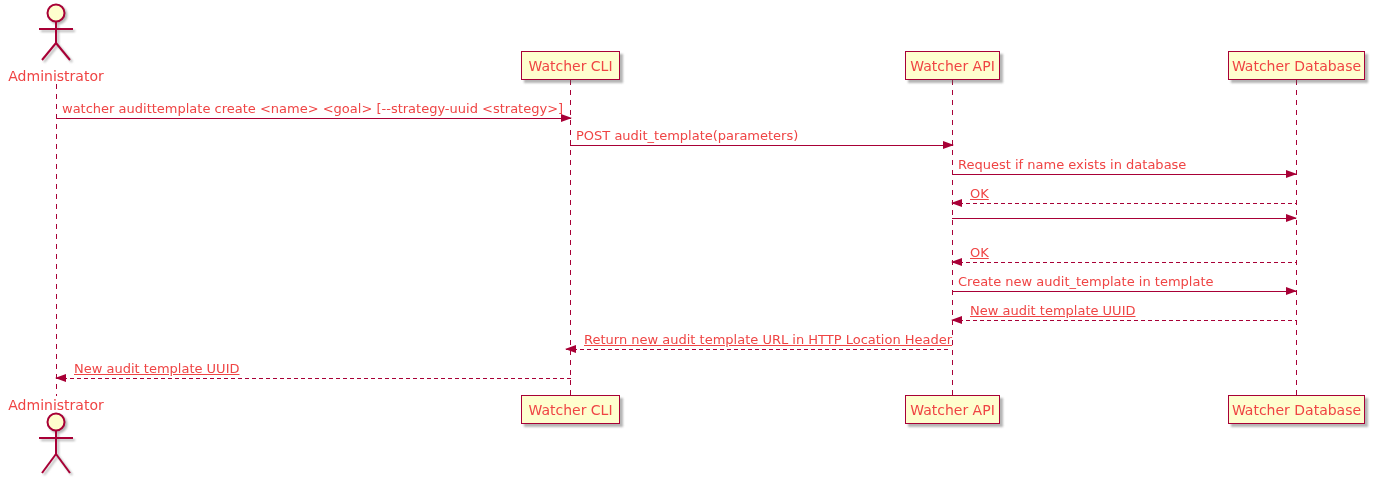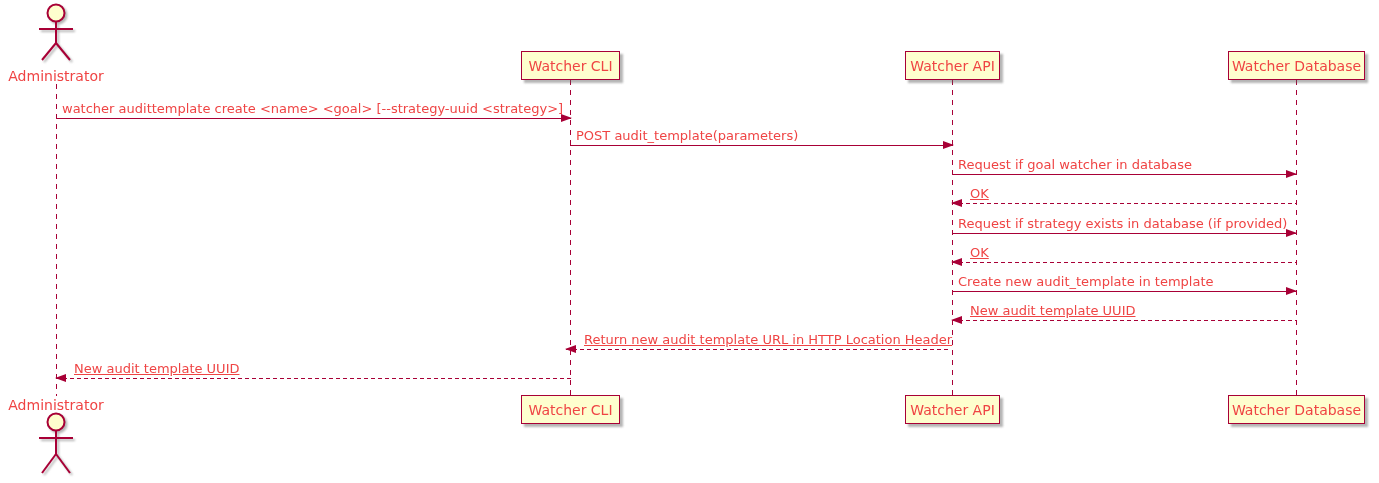--- a/index.html
+++ b/index.html
@@ -89,35 +89,34 @@
   </div>
 
   <div class="message ltr" style="left:570px;top:128px;width:383px">
     <div class="msg-label">POST audit_template(parameters)</div>
     <div class="msg-line solid">
         <span class="arrow right"></span>
       </div>
   </div>
 
   <div class="message ltr" style="left:952px;top:157px;width:344px">
-    <div class="msg-label">Request if goal watcher in database</div>
+    <div class="msg-label">Request if name exists in database</div>
     <div class="msg-line solid">
         <span class="arrow right"></span>
       </div>
   </div>
 
   <div class="message rtl" style="left:952px;top:186px;width:344px">
     <div class="msg-label">OK</div>
     <div class="msg-line dashed">
         <span class="arrow left"></span>
       </div>
   </div>
 
   <div class="message ltr" style="left:952px;top:216px;width:344px">
-    <div class="msg-label">Request if strategy exists in database (if provided)</div>
     <div class="msg-line solid">
         <span class="arrow right"></span>
       </div>
   </div>
 
   <div class="message rtl" style="left:952px;top:245px;width:344px">
     <div class="msg-label">OK</div>
     <div class="msg-line dashed">
         <span class="arrow left"></span>
       </div>

